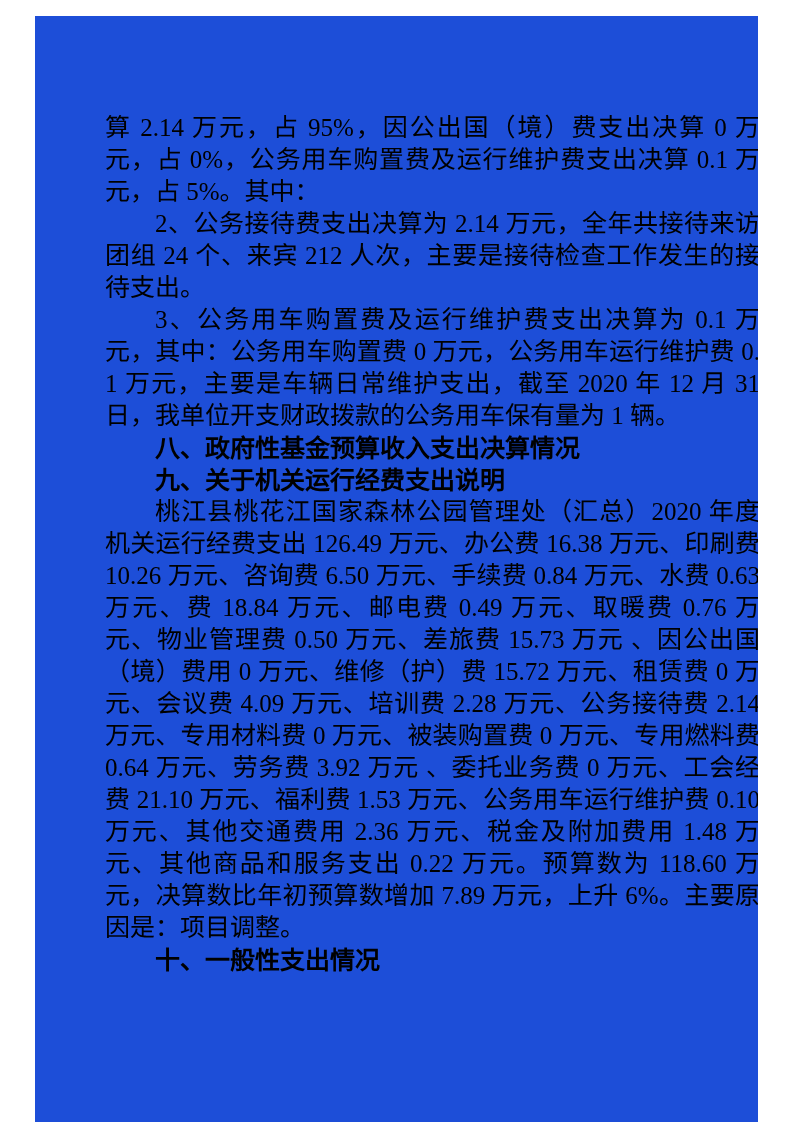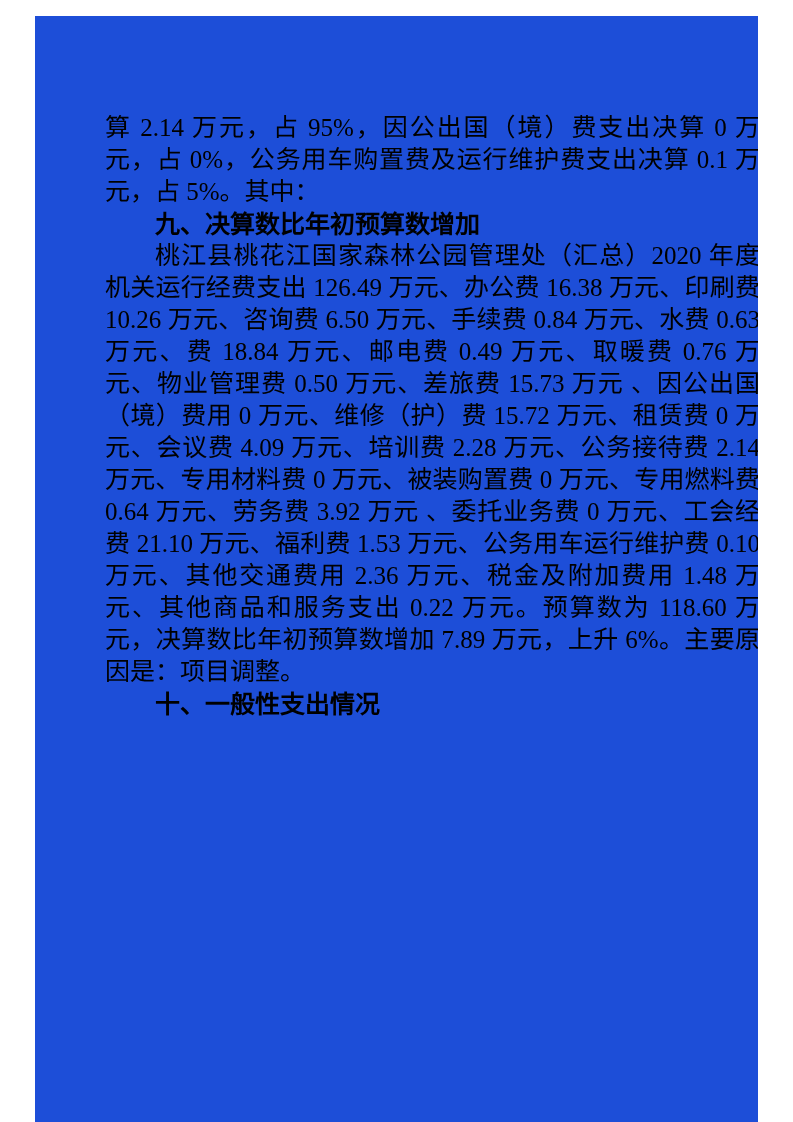--- a/index.html
+++ b/index.html
@@ -49,24 +49,27 @@
 </style>
 </head>
 <body>
 
 <div class="page">
   <div class="doc-body">
 
     <p class="para no-indent">算 2.14 万元，占 95%，因公出国（境）费支出决算 0 万元，占 0%，公务用车购置费及运行维护费支出决算 0.1 万元，占 5%。其中：</p>
 
 
+    <p class="para">2、公务接待费支出决算为 2.14 万元，全年共接待来访团组 24 个、来宾 212 人次，主要是接待检查工作发生的接待支出。</p>
+
+    <p class="para">3、公务用车购置费及运行维护费支出决算为 0.1 万元，其中：公务用车购置费 0 万元，公务用车运行维护费 0.1 万元，主要是车辆日常维护支出，截至 2020 年 12 月 31 日，我单位开支财政拨款的公务用车保有量为 1 辆。</p>
+
+    <h3 class="heading">八、政府性基金预算收入支出决算情况</h3>
 
 
-
-
-    <h3 class="heading">九、决算数比年初预算数增加</h3>
+    <h3 class="heading">九、关于机关运行经费支出说明</h3>
 
     <p class="para">桃江县桃花江国家森林公园管理处（汇总）2020 年度机关运行经费支出 126.49 万元、办公费 16.38 万元、印刷费 10.26 万元、咨询费 6.50 万元、手续费 0.84 万元、水费 0.63 万元、费 18.84 万元、邮电费 0.49 万元、取暖费 0.76 万元、物业管理费 0.50 万元、差旅费 15.73 万元 、因公出国（境）费用 0 万元、维修（护）费 15.72 万元、租赁费 0 万元、会议费 4.09 万元、培训费 2.28 万元、公务接待费 2.14 万元、专用材料费 0 万元、被装购置费 0 万元、专用燃料费 0.64 万元、劳务费 3.92 万元 、委托业务费 0 万元、工会经费 21.10 万元、福利费 1.53 万元、公务用车运行维护费 0.10 万元、其他交通费用 2.36 万元、税金及附加费用 1.48 万元、其他商品和服务支出 0.22 万元。预算数为 118.60 万元，决算数比年初预算数增加 7.89 万元，上升 6%。主要原因是：项目调整。</p>
 
     <h3 class="heading">十、一般性支出情况</h3>
 
   </div>
 </div>
 
 </body></html>

